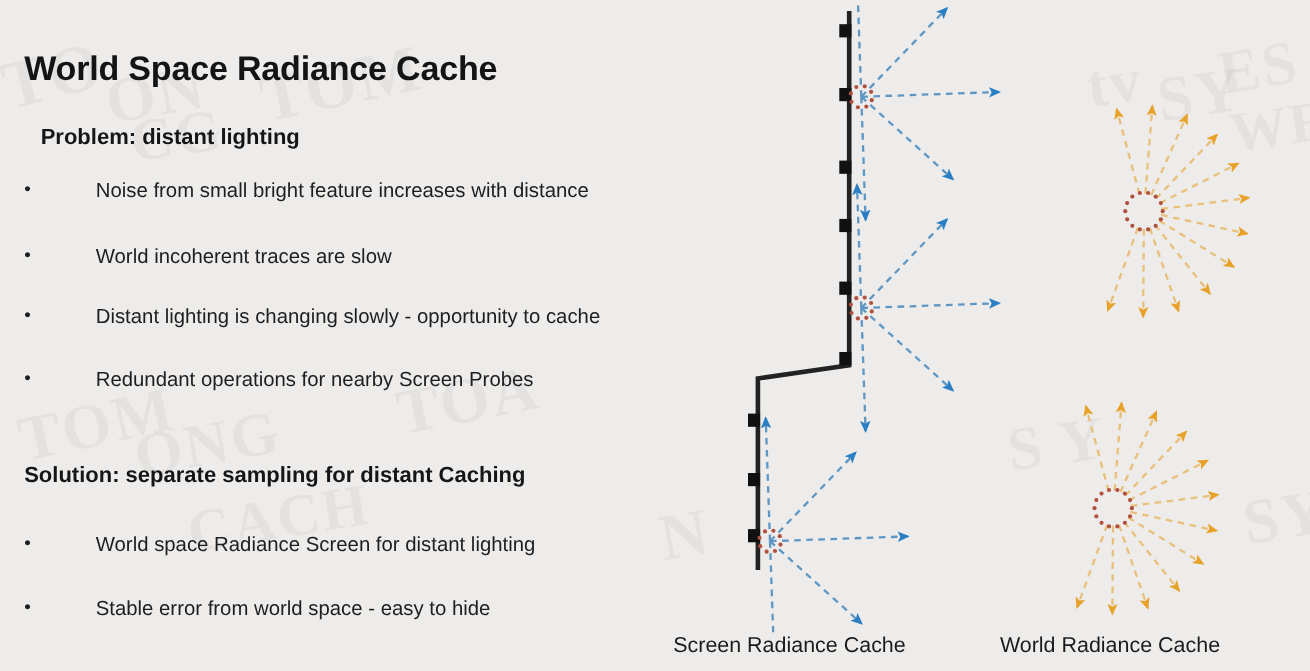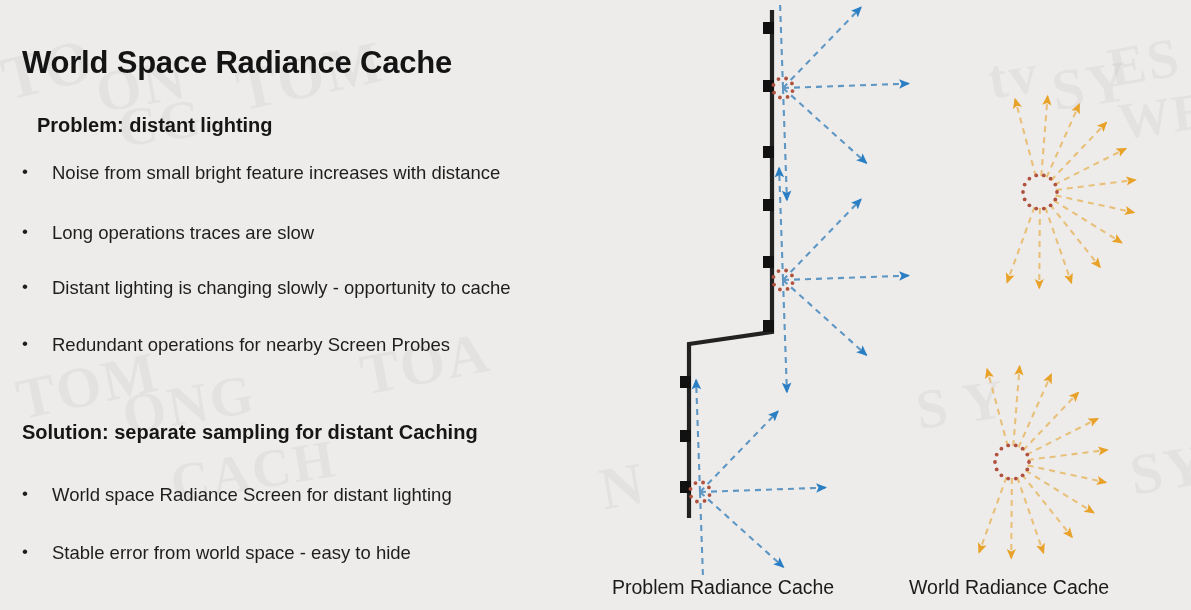--- a/index.html
+++ b/index.html
@@ -42,21 +42,21 @@
 
   .bullet{
     position:absolute;left:22px;
     font-size:18.5px;color:#1e1e1e;
     white-space:nowrap;
   }
   .bullet .dot{
     display:inline-block;width:30px;
     color:#1e1e1e;font-size:17px;vertical-align:top;
   }
-  .bullet .txt{display:inline-block;}
+  .bullet .txt{display:inline-block;margin-left:35px;}
 
   
   #diagram{position:absolute;left:600px;top:0;width:591px;height:575px;}
   #diagram svg{display:block;}
 
   .caption{
     position:absolute;
     font-size:19.5px;color:#1b1b1b;
     white-space:nowrap;
   }
@@ -87,21 +87,21 @@
     </div>
 
   <div class="title">World Space Radiance Cache</div>
 
   <div class="heading" id="heading-problem">Problem: distant lighting</div>
 
   <div class="heading" id="heading-solution">Solution: separate sampling for distant Caching</div>
 
   <div id="bullets-layer">
       <div class="bullet" style="top: 162px;"><span class="dot">•</span><span class="txt">Noise from small bright feature increases with distance</span></div>
-      <div class="bullet" style="top: 222px;"><span class="dot">•</span><span class="txt">Long operations traces are slow</span></div>
+      <div class="bullet" style="top: 222px;"><span class="dot">•</span><span class="txt">World incoherent traces are slow</span></div>
       <div class="bullet" style="top: 277px;"><span class="dot">•</span><span class="txt">Distant lighting is changing slowly - opportunity to cache</span></div>
       <div class="bullet" style="top: 334px;"><span class="dot">•</span><span class="txt">Redundant operations for nearby Screen Probes</span></div>
       <div class="bullet" style="top: 484px;"><span class="dot">•</span><span class="txt">World space Radiance Screen for distant lighting</span></div>
       <div class="bullet" style="top: 542px;"><span class="dot">•</span><span class="txt">Stable error from world space - easy to hide</span></div>
     </div>
 
   <div id="diagram">
     <svg width="591" height="575" viewBox="0 0 591 575" xmlns="http://www.w3.org/2000/svg">
       <defs>
         <marker id="arrow-blue" viewBox="0 0 10 10" refX="8.5" refY="5" markerWidth="5.2" markerHeight="5.2" orient="auto-start-reverse">
@@ -220,16 +220,16 @@
           <circle cx="396.68" cy="454.62" r="1.9" fill="#b0503f"></circle>
           <circle cx="401.40" cy="448.71" r="1.9" fill="#b0503f"></circle>
           <circle cx="408.22" cy="445.43" r="1.9" fill="#b0503f"></circle>
           <circle cx="415.78" cy="445.43" r="1.9" fill="#b0503f"></circle>
           <circle cx="422.60" cy="448.71" r="1.9" fill="#b0503f"></circle>
           <circle cx="427.32" cy="454.62" r="1.9" fill="#b0503f"></circle>
         </g>
     </svg>
   </div>
 
-  <div class="caption" id="caption-screen">Problem Radiance Cache</div>
+  <div class="caption" id="caption-screen">Screen Radiance Cache</div>
   <div class="caption" id="caption-world">World Radiance Cache</div>
 
 </div>
 
 </body></html>

